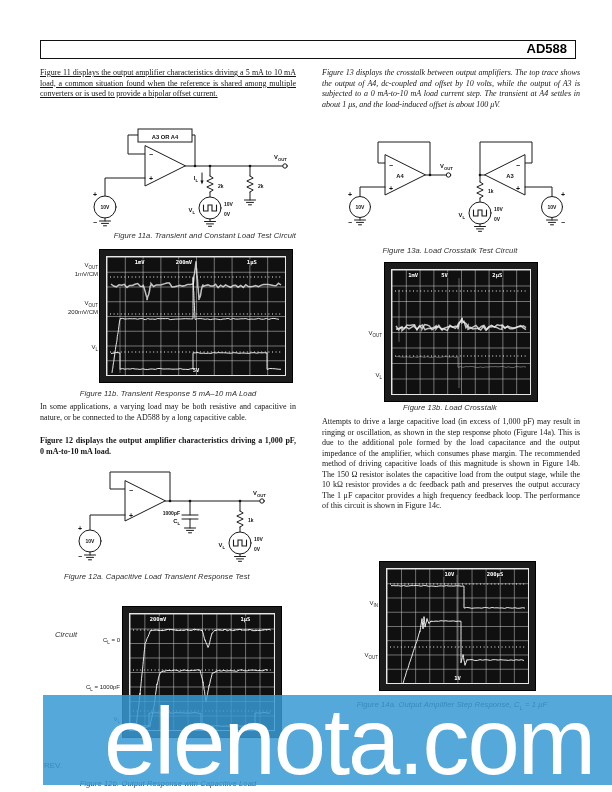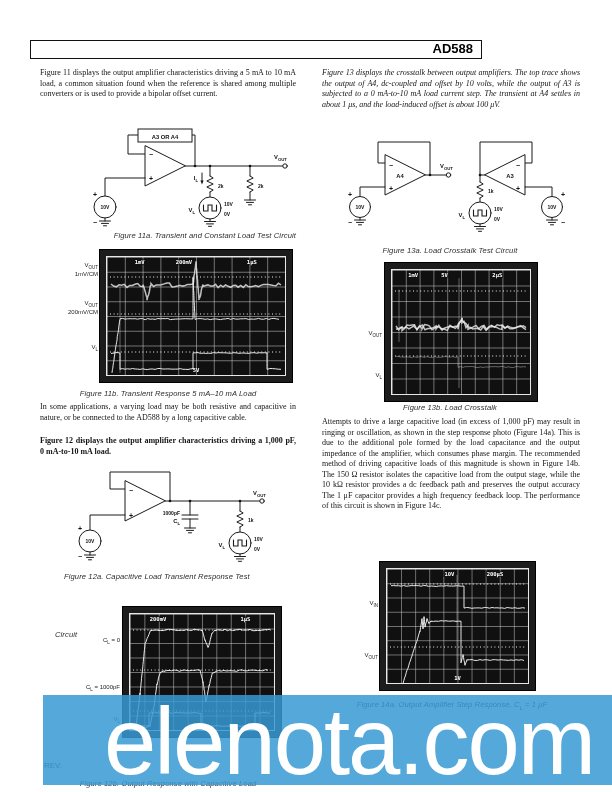--- a/index.html
+++ b/index.html
@@ -1,19 +1,19 @@
 <!DOCTYPE html>
 <html><head>
 <meta charset="utf-8">
 <style>
   html,body{margin:0;padding:0;background:#fff;}
   .page{position:relative;width:612px;height:792px;background:#fff;overflow:hidden;
         font-family:"Liberation Serif",serif;color:#151515;}
   
-  .hdr{position:absolute;left:30px;top:40px;width:452px;height:19px;border:1px solid #111;
+  .hdr{position:absolute;left:40px;top:40px;width:536px;height:19px;border:1px solid #111;
        box-sizing:border-box;padding-left:48px;}
   .hdr span{position:absolute;right:8px;top:0;line-height:17px;
        font:bold 13px "Liberation Sans",sans-serif;color:#000;}
   
   .para{position:absolute;font:8px/10.5px "Liberation Serif",serif;text-align:justify;color:#141414;}
   
   .cap{position:absolute;font:italic 7.6px "Liberation Sans",sans-serif;color:#2d2d2d;
        text-align:center;letter-spacing:.1px;}
   .cap.l{text-align:left;}
   .cap sub{font-size:5.5px;}
@@ -57,21 +57,21 @@
 </style>
 </head>
 <body>
 
 <div class="page">
 
   <div class="hdr">
     <span>AD588</span>
   </div>
 
-  <div class="para" style="left:40px;top:68px;width:256px;">Figure 11 displays the output amplifier characteristics driving a 5 mA to 10 mA load, a common situation found when the reference is shared among multiple converters or is used to provide a bipolar offset current.</div>
+  <div class="para" style="left:40px;top:68px;width:256px;text-decoration:underline;">Figure 11 displays the output amplifier characteristics driving a 5 mA to 10 mA load, a common situation found when the reference is shared among multiple converters or is used to provide a bipolar offset current.</div>
 
   <svg class="ckt" style="left:50px;top:128px;" width="250" height="100" viewBox="0 0 250 100">
     <g class="wire">
       <path d="M145 38 V7 H78 V26 H95"></path>
       <rect class="bx" x="88" y="1" width="54" height="13"></rect>
       <path class="bx" d="M95 18 L95 58 L135 38 Z"></path>
       <path d="M135 38 H233"></path>
       <path d="M95 50 H55 V68"></path>
       <circle class="bx" cx="55" cy="79" r="11"></circle>
       <path d="M55 90 V93 M49.5 93 H60.5 M51.5 95.4 H58.5 M53.5 97.8 H56.5"></path>

